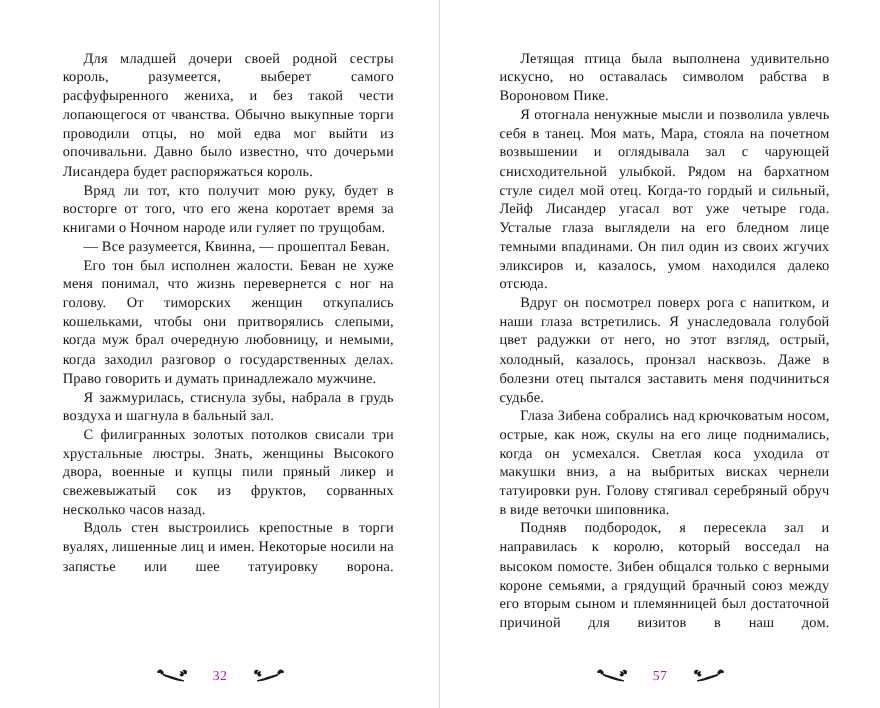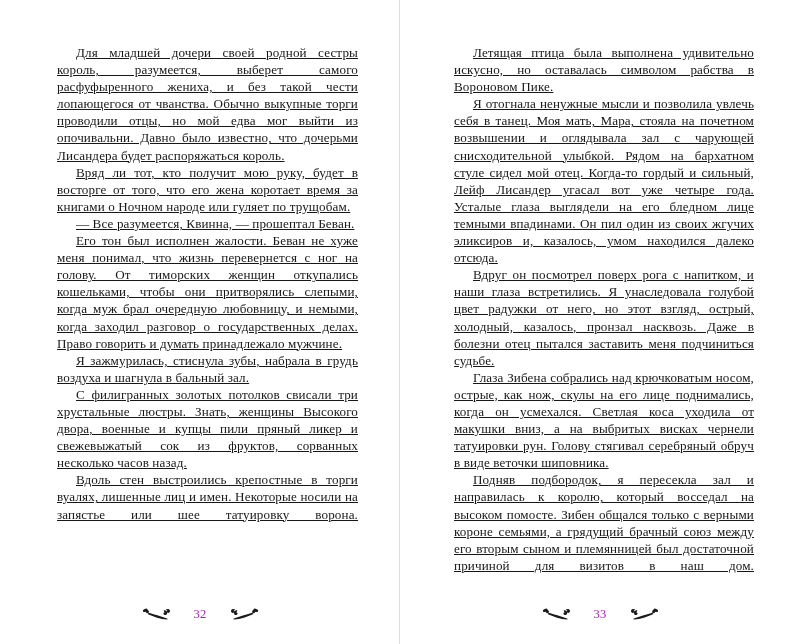--- a/index.html
+++ b/index.html
@@ -43,21 +43,20 @@
     line-height: 17.1px;
     text-align: justify;
     text-justify: inter-word;
     letter-spacing: 0.01em;
     -webkit-font-smoothing: antialiased;
   }
   .textblock p {
     margin: 0;
     text-indent: 1.45em;
     text-align: justify;
-    text-decoration: underline;
   }
   .textblock p:last-child {
     text-align-last: justify;
   }
 
   
   .footer {
     position: absolute;
     left: 0;
     bottom: 22px;
@@ -131,21 +130,21 @@
 
     <div class="footer">
       <svg class="ornament" viewBox="0 0 44 16">
         <path d="M2.5 5.2 C4 3.2 6.6 3.1 7.6 4.7 C8.4 6 7.4 7.4 6 7.2 C4.9 7 4.6 5.9 5.3 5.3 C5.9 4.8 6.8 5.2 6.7 6" fill="#1b1b1e"></path>
         <ellipse cx="4.2" cy="4.3" rx="2.4" ry="1.5" transform="rotate(-22 4.2 4.3)" fill="#1b1b1e"></ellipse>
         <path d="M7.2 6.6 C13 8.4 19.5 10.4 25.5 12.2 C26.6 12.5 26.9 13.5 25.9 13.6 C19.4 13.0 12.6 10.8 7.0 8.2 Z" fill="#1b1b1e"></path>
         <path d="M22.6 4.4 C24.6 4.0 26.6 5.3 26.2 7.2 C25.9 8.7 24.4 9.4 23.2 8.7 C22.1 8.1 22.1 6.8 23.1 6.5 C23.9 6.2 24.5 6.9 24.2 7.5" fill="#1b1b1e"></path>
         <path d="M24.6 3.6 C26.6 2.4 28.8 3.0 29.0 4.8 C29.2 6.3 27.8 7.3 26.6 6.8 C25.6 6.4 25.5 5.2 26.4 4.8" fill="#1b1b1e"></path>
       </svg>
 
-      <span class="page-num">33</span>
+      <span class="page-num">57</span>
 
       <svg class="ornament flip" viewBox="0 0 44 16">
         <path d="M2.5 5.2 C4 3.2 6.6 3.1 7.6 4.7 C8.4 6 7.4 7.4 6 7.2 C4.9 7 4.6 5.9 5.3 5.3 C5.9 4.8 6.8 5.2 6.7 6" fill="#1b1b1e"></path>
         <ellipse cx="4.2" cy="4.3" rx="2.4" ry="1.5" transform="rotate(-22 4.2 4.3)" fill="#1b1b1e"></ellipse>
         <path d="M7.2 6.6 C13 8.4 19.5 10.4 25.5 12.2 C26.6 12.5 26.9 13.5 25.9 13.6 C19.4 13.0 12.6 10.8 7.0 8.2 Z" fill="#1b1b1e"></path>
         <path d="M22.6 4.4 C24.6 4.0 26.6 5.3 26.2 7.2 C25.9 8.7 24.4 9.4 23.2 8.7 C22.1 8.1 22.1 6.8 23.1 6.5 C23.9 6.2 24.5 6.9 24.2 7.5" fill="#1b1b1e"></path>
         <path d="M24.6 3.6 C26.6 2.4 28.8 3.0 29.0 4.8 C29.2 6.3 27.8 7.3 26.6 6.8 C25.6 6.4 25.5 5.2 26.4 4.8" fill="#1b1b1e"></path>
       </svg>
     </div>
   </div>

